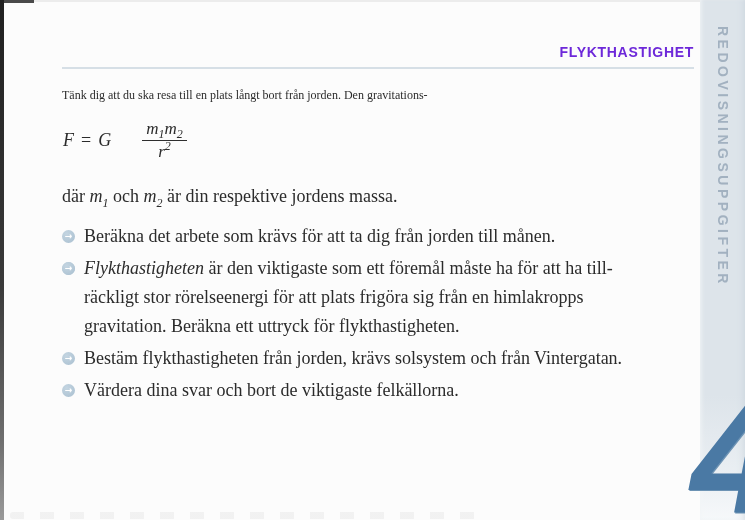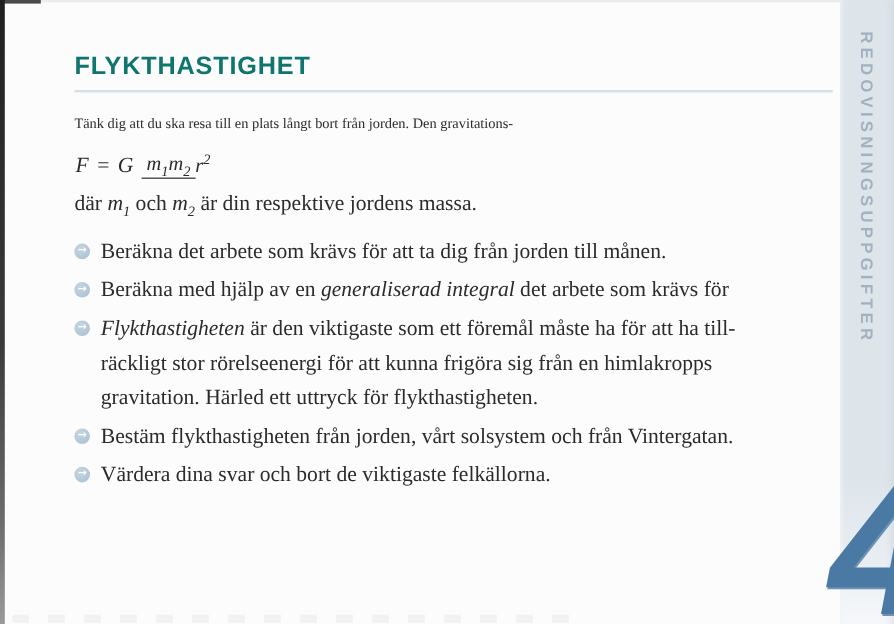--- a/index.html
+++ b/index.html
@@ -32,36 +32,36 @@
     font-family:"Liberation Sans", sans-serif; font-weight:bold; font-style:italic;
     font-size:160px; line-height:1; color:#4a79a4;
     text-shadow:1px 1px 0 #6d93b4;
   }
 
   
   .content { position:absolute; left:62px; top:44px; width:632px; color:#2b2b2b; }
   .heading {
     margin:0 0 7px 0;
     font-family:"Liberation Sans", sans-serif; font-weight:bold;
-    font-size:21px; letter-spacing:.7px; color:#0f766e;
+    font-size:14px; letter-spacing:.7px; color:#6d28d9;text-align:right;
   }
   .rule { height:2px; background:#d6dfe6; margin-bottom:13px; }
 
   .line { font-size:12px; line-height:27.5px; white-space:nowrap; }
   .it { font-style:italic; }
   sub.v { font-size:12px; font-style:italic; line-height:0; }
   sup.v { font-size:12px; font-style:italic; line-height:0; }
 
   .formula { display:flex; align-items:center; gap:7px; margin:9px 0 4px 1px; font-size:18px; }
   .formula .sym { font-style:italic; }
-  .frac { display:inline-flex; flex-direction:row; align-items:center; font-size:17px; line-height:1.2; }
+  .frac { display:inline-flex; flex-direction:column; align-items:center; font-size:17px; line-height:1.2;margin-left:24px; }
   .frac .num { padding:0 4px 1px; border-bottom:1.5px solid #2e2e2e; font-style:italic; }
   .frac .den { padding-top:1px; font-style:italic; }
 
-  .where { font-size:18px; line-height:26px; margin:7px 0 0 0; white-space:nowrap;font-family:Liberation Serif, serif; }
+  .where { font-size:18px; line-height:26px; margin:21px 0 0 0; white-space:nowrap;font-family:Liberation Serif, serif; }
 
   .bullets { margin-top:13px; }
   .bullet { position:relative; padding-left:22px; margin-bottom:3px; font-size:18px; line-height:29px; }
   .bline { white-space:nowrap; }
   .bullet-icon {
     position:absolute; left:0; top:8px; width:13px; height:13px; border-radius:50%;
     background:radial-gradient(circle at 35% 30%, #c4d5e1, #a9bfd0);
     color:#ffffff; display:flex; align-items:center; justify-content:center;
     font-family:"DejaVu Sans", sans-serif; font-size:9px; font-weight:bold;
   }
@@ -112,37 +112,36 @@
         <span class="bullet-icon">
             <span>→</span>
           </span>
         <div class="bline"><span>Beräkna det arbete som krävs för att ta dig från jorden till månen.</span></div>
       </div>
 
       <div class="bullet">
         <span class="bullet-icon">
             <span>→</span>
           </span>
-        <div class="bline"><span>Beräkna med hjälp av en </span><span class="it">generaliserad integral</span><span> det arbete som krävs för</span></div>
       </div>
 
       <div class="bullet">
         <span class="bullet-icon">
             <span>→</span>
           </span>
         <div class="bline"><span class="it">Flykthastigheten</span><span> är den viktigaste som ett föremål måste ha för att ha till-</span></div>
-        <div class="bline"><span>räckligt stor rörelseenergi för att kunna frigöra sig från en himlakropps</span></div>
-        <div class="bline"><span>gravitation. Härled ett uttryck för flykthastigheten.</span></div>
+        <div class="bline"><span>räckligt stor rörelseenergi för att plats frigöra sig från en himlakropps</span></div>
+        <div class="bline"><span>gravitation. Beräkna ett uttryck för flykthastigheten.</span></div>
       </div>
 
       <div class="bullet">
         <span class="bullet-icon">
             <span>→</span>
           </span>
-        <div class="bline"><span>Bestäm flykthastigheten från jorden, vårt solsystem och från Vintergatan.</span></div>
+        <div class="bline"><span>Bestäm flykthastigheten från jorden, krävs solsystem och från Vintergatan.</span></div>
       </div>
 
       <div class="bullet">
         <span class="bullet-icon">
             <span>→</span>
           </span>
         <div class="bline"><span>Värdera dina svar och bort de viktigaste felkällorna.</span></div>
       </div>
 
     </div>

